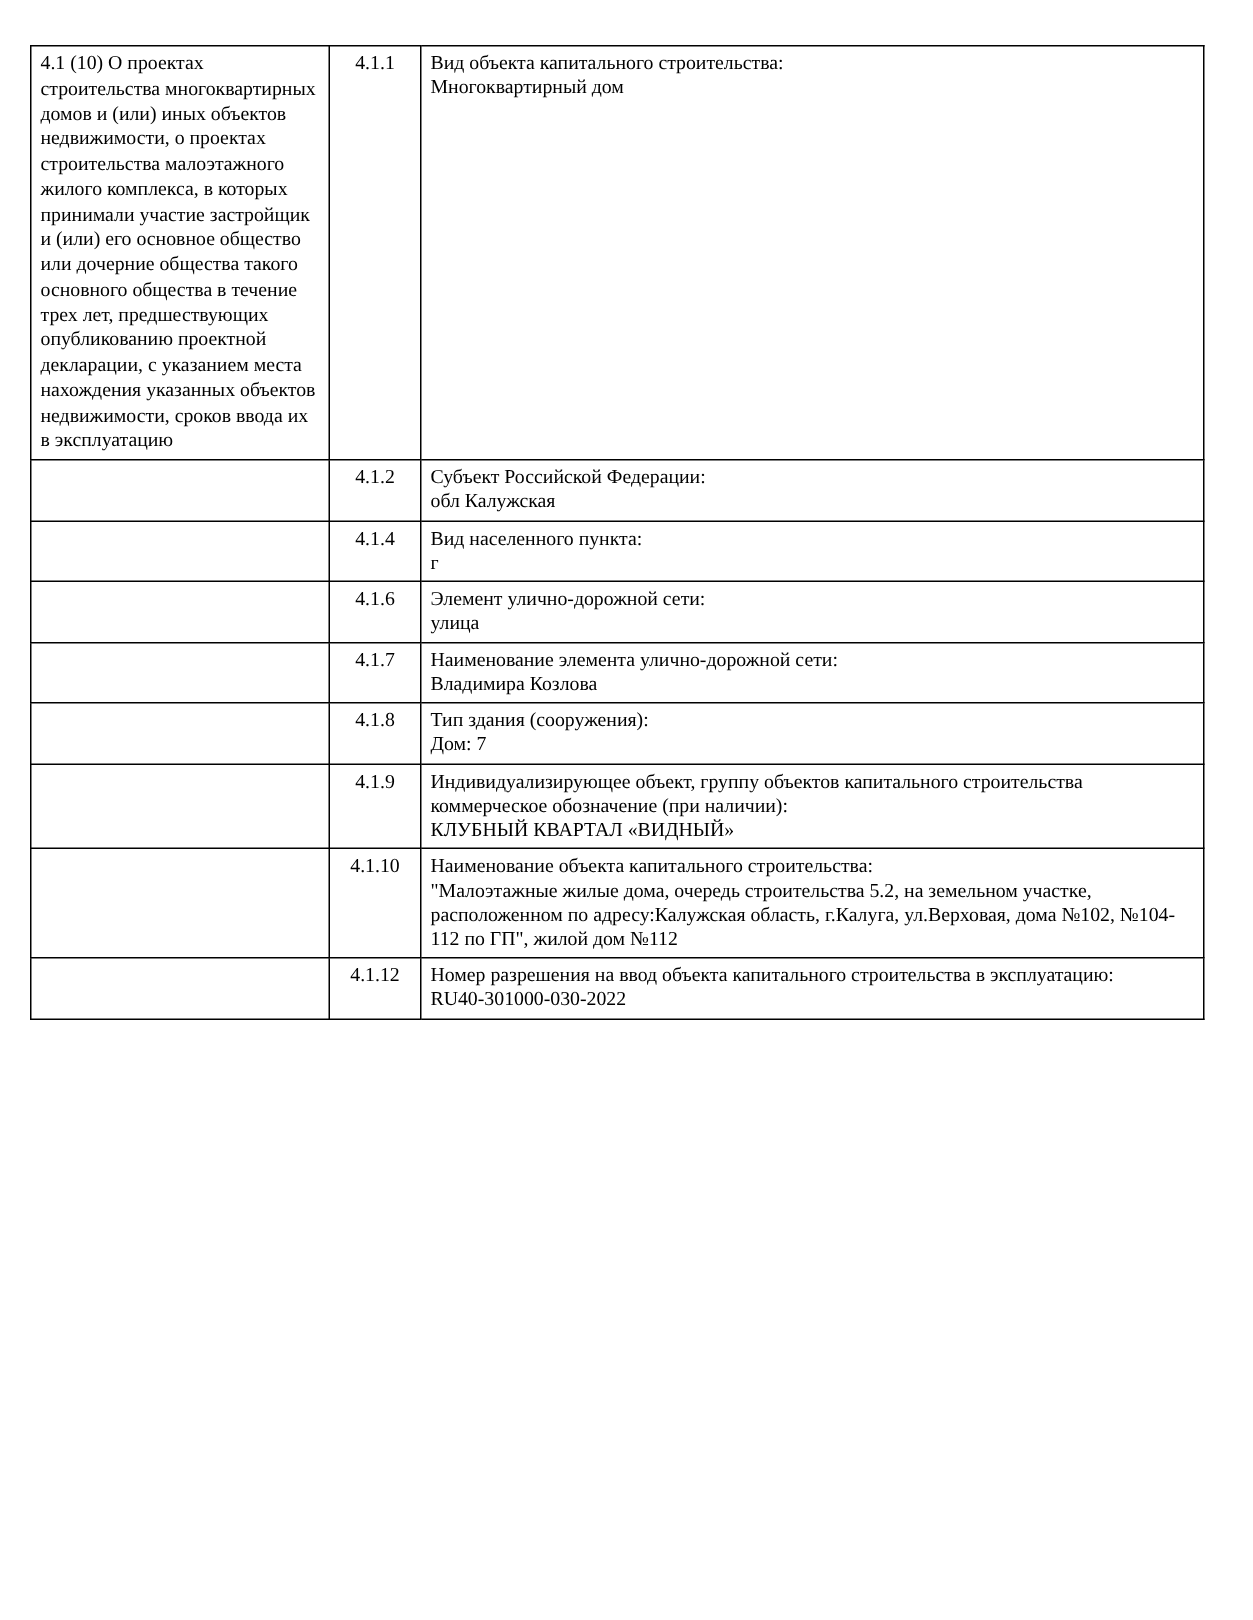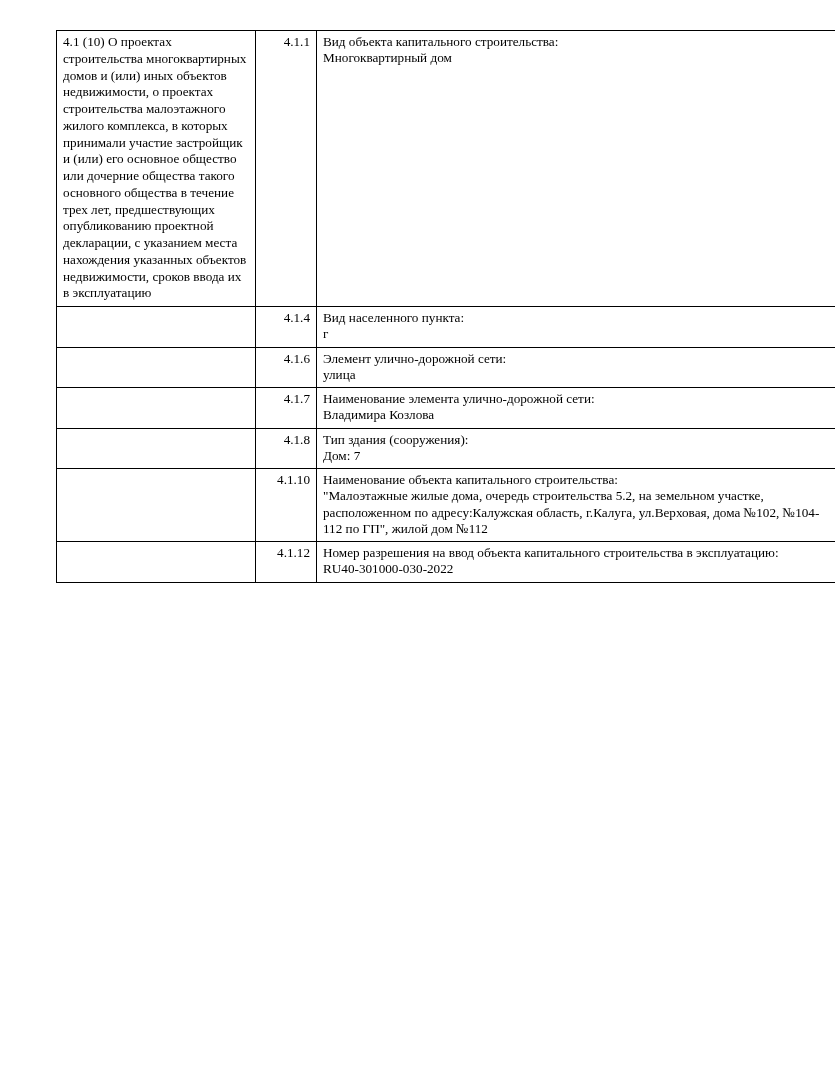--- a/index.html
+++ b/index.html
@@ -12,40 +12,40 @@
     height: 1080px;
     font-family: "Liberation Serif", "DejaVu Serif", serif;
     color: #000000;
     overflow: hidden;
   }
   .page {
     position: relative;
     width: 835px;
     height: 1080px;
     box-sizing: border-box;
-    padding: 30px 44px 0 56px;
+    padding: 30px 44px 0 20px;
   }
   table.decl {
     border-collapse: collapse;
     width: 743px;
     table-layout: fixed;
   }
   table.decl td {
     border: 1px solid #000000;
     vertical-align: top;
     padding: 3px 6px 4px 6px;
     font-size: 13.2px;
     line-height: 1.23;
   }
   td.col-left {
     width: 186px;
   }
   td.col-code {
     width: 48px;
-    text-align: right;
+    text-align: center;
     vertical-align: middle;
     padding-left: 6px;
   }
   td.col-body {
     width: 509px;
   }
   .lbl {
     display: block;
     font-weight: normal;
   }
@@ -77,20 +77,28 @@
         <td class="col-left" rowspan="1">
           <span class="left-text">4.1 (10) О проектах строительства многоквартирных домов и (или) иных объектов недвижимости, о проектах строительства малоэтажного жилого комплекса, в которых принимали участие застройщик и (или) его основное общество или дочерние общества такого основного общества в течение трех лет, предшествующих опубликованию проектной декларации, с указанием места нахождения указанных объектов недвижимости, сроков ввода их в эксплуатацию</span>
         </td>
         <td class="col-code mid">4.1.1</td>
         <td class="col-body body-mid">
           <span class="lbl">Вид объекта капитального строительства:</span>
           <span class="val">Многоквартирный дом</span>
         </td>
       </tr>
 
+      <tr>
+        <td class="col-left"></td>
+        <td class="col-code mid">4.1.2</td>
+        <td class="col-body">
+          <span class="lbl">Субъект Российской Федерации:</span>
+          <span class="val">обл Калужская</span>
+        </td>
+      </tr>
 
 
       <tr>
         <td class="col-left"></td>
         <td class="col-code mid">4.1.4</td>
         <td class="col-body">
           <span class="lbl">Вид населенного пункта:</span>
           <span class="val">г</span>
         </td>
       </tr>
@@ -116,20 +124,28 @@
 
       <tr>
         <td class="col-left"></td>
         <td class="col-code mid">4.1.8</td>
         <td class="col-body">
           <span class="lbl">Тип здания (сооружения):</span>
           <span class="lbl">Дом: 7</span>
         </td>
       </tr>
 
+      <tr>
+        <td class="col-left"></td>
+        <td class="col-code mid">4.1.9</td>
+        <td class="col-body">
+          <span class="lbl">Индивидуализирующее объект, группу объектов капитального строительства коммерческое обозначение (при наличии):</span>
+          <span class="val">КЛУБНЫЙ КВАРТАЛ «ВИДНЫЙ»</span>
+        </td>
+      </tr>
 
       <tr>
         <td class="col-left"></td>
         <td class="col-code mid">4.1.10</td>
         <td class="col-body">
           <span class="lbl">Наименование объекта капитального строительства:</span>
           <span class="val">"Малоэтажные жилые дома, очередь строительства 5.2, на земельном участке, расположенном по адресу:Калужская область, г.Калуга, ул.Верховая, дома №102, №104-112 по ГП", жилой дом №112</span>
         </td>
       </tr>
 

